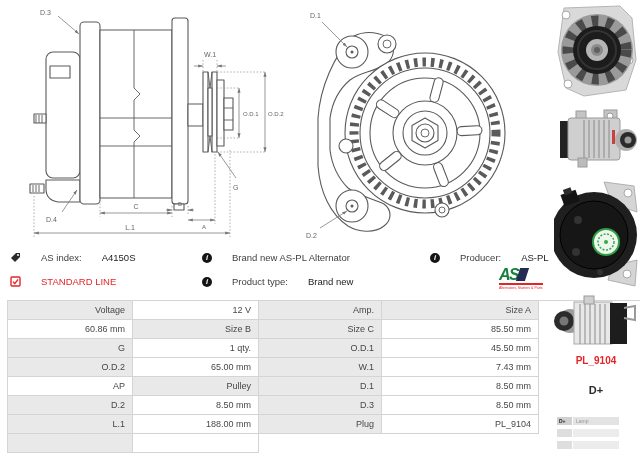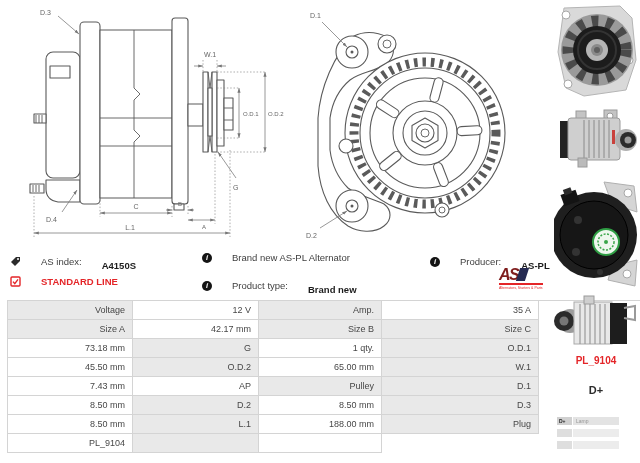--- a/index.html
+++ b/index.html
@@ -17,30 +17,30 @@
   .dim-label { fill:#666; font-size:7px; }
   .dim-label-s { fill:#666; font-size:6px; }
   .outline { stroke:#5a5a5a; stroke-width:1.1; fill:#fff; stroke-linejoin:round; }
   .detail  { stroke:#5a5a5a; stroke-width:0.9; fill:none; }
   .dim     { stroke:#7d7d7d; stroke-width:0.8; fill:none; }
   .dot     { stroke:#8a8a8a; stroke-width:0.7; fill:none; stroke-dasharray:1.5 1.8; }
 
   
   .info-item { position:absolute; display:flex; align-items:center; gap:20px;
                font-size:9.5px; color:#3e3e3e; white-space:nowrap; }
-  .bold { font-weight:bold; color:#1c1c1c;margin-top:8px; }
-  .red-bold { font-weight:bold; color:#e42528;text-align:right; }
+  .bold { font-weight:normal; color:#1c1c1c; }
+  .red-bold { font-weight:normal; color:#e42528;text-align:right; }
   .info-icon { width:10px; height:10px; border-radius:50%; background:#141414; color:#fff;
                display:inline-flex; align-items:center; justify-content:center;
                font-size:7.5px; font-weight:bold; font-style:italic; flex:0 0 auto; }
 
   
   .as-logo { position:absolute; left:499px; top:266px; width:48px; }
   .as-top { display:flex; align-items:center; height:17px; }
-  .as-txt { font-style:italic; font-weight:bold; font-size:16px; color:#7f1d1d; letter-spacing:-1.5px; }
+  .as-txt { font-style:italic; font-weight:bold; font-size:16px; color:#15803d; letter-spacing:-1.5px; }
   .as-flag { display:inline-block; width:9px; height:13px; background:#252a52;
              transform:skewX(-18deg); margin-left:0px; }
   .as-rule { width:44px; height:1.5px; background:#e42528; margin-top:0px; }
   .as-tag { font-size:3.5px; color:#e42528; white-space:nowrap; margin-top:1px; }
 
   
   .spec-table { position:absolute; left:7px; top:300px; width:636px;
                 display:grid; grid-template-columns:125px 126px 123px 157px;
                 border-top:1px solid #d4d4d4; border-left:1px solid #d4d4d4; }
   .sc { height:19px; line-height:18px; font-size:9px; color:#474747;
@@ -242,28 +242,27 @@
     <span class="as-flag"></span>
   </div>
   <div class="as-rule"></div>
   <div class="as-tag">Alternators, Starters &amp; Parts</div>
 </div>
 
 <div class="spec-table">
   <div class="sc sl">Voltage</div>
   <div class="sc">12 V</div>
   <div class="sc sl">Amp.</div>
-  <div class="sc">35 A</div>
 
   <div class="sc sl">Size A</div>
-  <div class="sc">42.17 mm</div>
+  <div class="sc">60.86 mm</div>
   <div class="sc sl">Size B</div>
 
   <div class="sc sl">Size C</div>
-  <div class="sc">73.18 mm</div>
+  <div class="sc">85.50 mm</div>
   <div class="sc sl">G</div>
   <div class="sc">1 qty.</div>
 
   <div class="sc sl">O.D.1</div>
   <div class="sc">45.50 mm</div>
   <div class="sc sl">O.D.2</div>
   <div class="sc">65.00 mm</div>
 
   <div class="sc sl">W.1</div>
   <div class="sc">7.43 mm</div>

